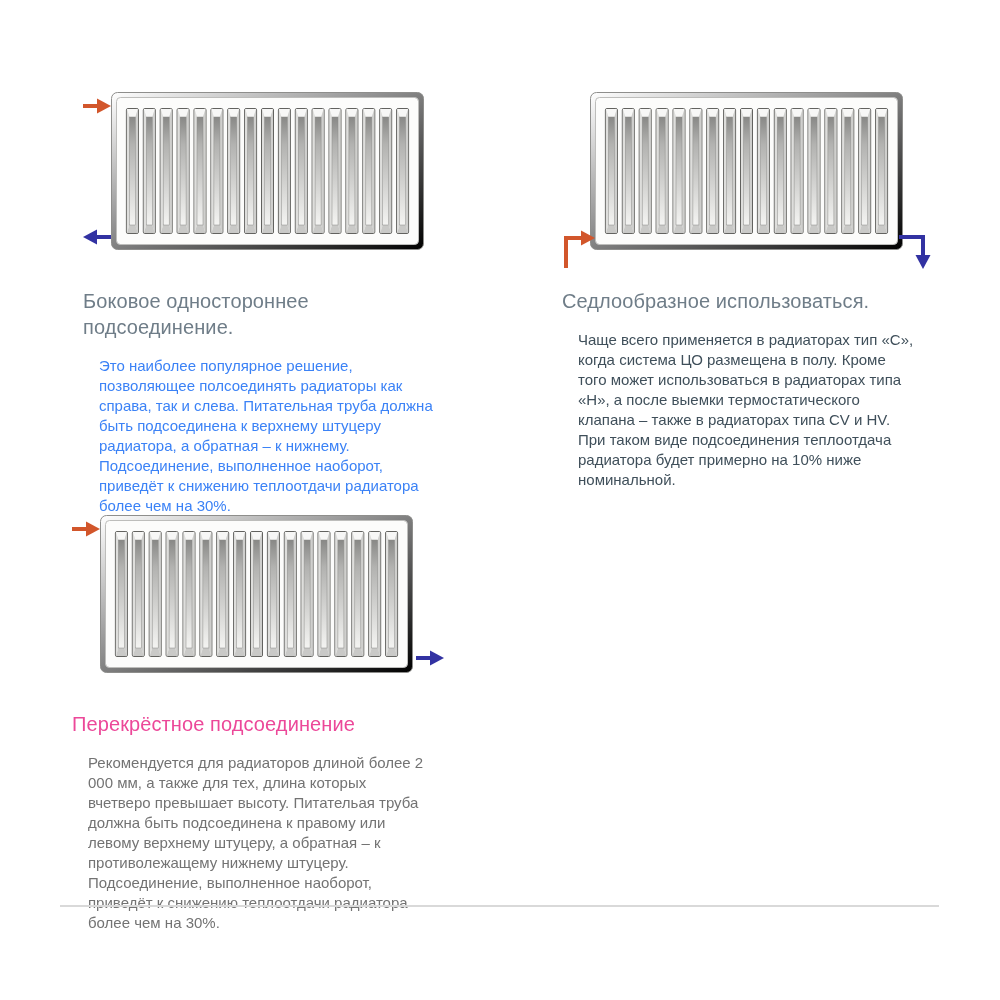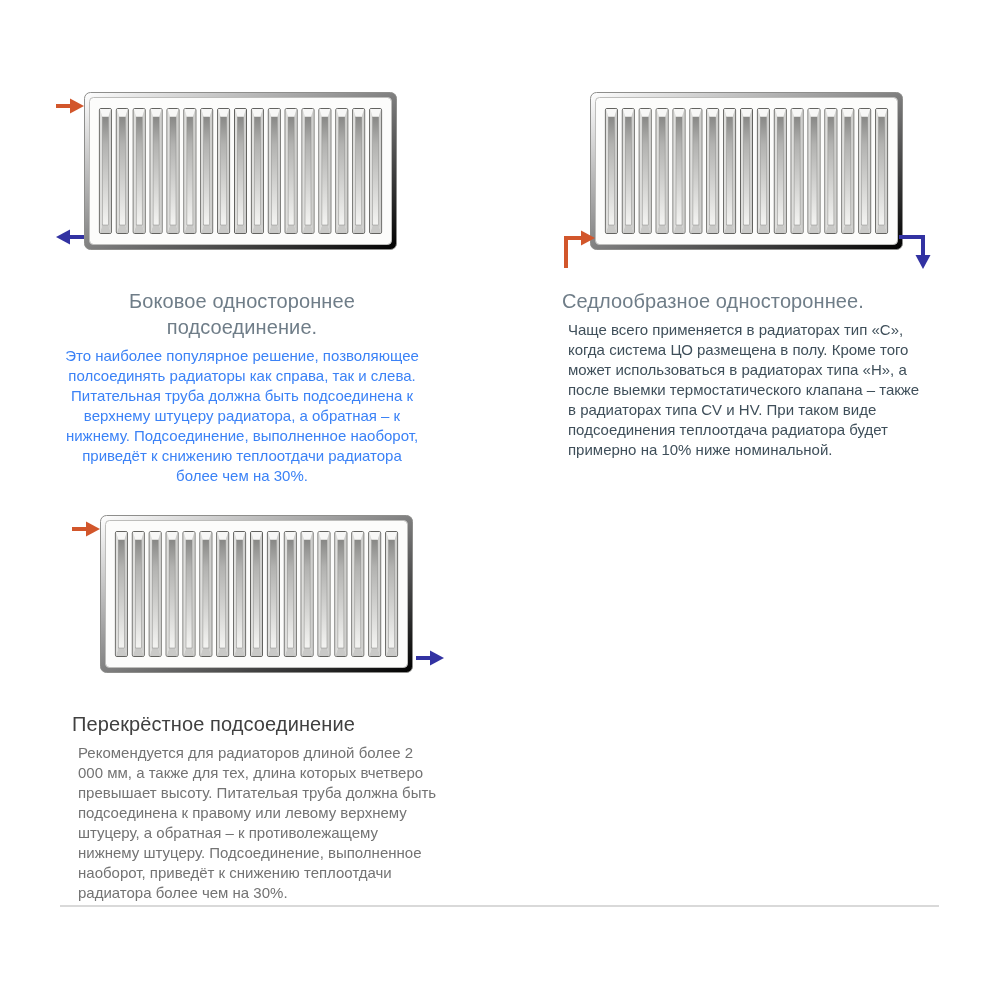--- a/index.html
+++ b/index.html
@@ -6,41 +6,41 @@
   html, body { background: #ffffff; }
   .page {
     position: relative;
     width: 1000px;
     height: 1000px;
     background: #ffffff;
     font-family: "Liberation Sans", "DejaVu Sans", sans-serif;
     overflow: hidden;
   }
   section.conn { position: absolute; width: 372px; }
-  #sec-0 { left: 56px;  top: 92px; text-align: center; }
+  #sec-0 { left: 83px;  top: 92px; }
   #sec-1 { left: 562px; top: 92px; }
   #sec-2 { left: 72px;  top: 515px; }
 
   .diagram { position: relative; height: 158px; margin-bottom: 38px; }
   .rad-wrap { position: absolute; left: 28px; top: 0; line-height: 0; }
   .arrow { position: absolute; line-height: 0; }
 
   h2.heading {
     font-size: 20px;
     font-weight: 400;
     line-height: 26px;
     color: #6f7d88;
     margin: 0 0 4px 0;
     letter-spacing: 0.1px;
   }
   p.body {
     font-size: 15px;
     line-height: 20px;
     color: #3f4f5a;
-    margin: 6px;
+    margin: 16px;
   }
   .divider {
     position: absolute;
     left: 60px; top: 905px;
     width: 879px; height: 2px;
     background: #d9d9d9;
   }
 </style>
 </head>
 <body>
@@ -364,21 +364,21 @@
             <rect x="2" y="10" width="4" height="30" fill="#d2562b"></rect>
             <rect x="2" y="8" width="18" height="4" fill="#d2562b"></rect>
             <polygon points="19,2.5 33,10 19,17.5" fill="#d2562b"></polygon>
           </svg></div>
         <div class="arrow" style="left: 337px; top: 141px;"><svg width="38" height="38" viewBox="0 0 38 38">
             <rect x="0" y="2" width="26" height="4" fill="#3232a2"></rect>
             <rect x="22" y="2" width="4" height="21" fill="#3232a2"></rect>
             <polygon points="16.5,22 31.5,22 24,36" fill="#3232a2"></polygon>
           </svg></div>
       </div>
-    <h2 class="heading" style="color: rgb(111, 125, 136);">Седлообразное одностороннее.</h2>
+    <h2 class="heading" style="color: rgb(111, 125, 136);">Седлообразное использоваться.</h2>
     <p class="body" style="color: rgb(63, 79, 90);">Чаще всего применяется в радиаторах тип «С», когда система ЦО размещена в полу. Кроме того может использоваться в радиаторах типа «Н», а после выемки термостатического клапана – также в радиаторах типа CV и HV. При таком виде подсоединения теплоотдача радиатора будет примерно на 10% ниже номинальной.</p>
   </section>
 
   <section class="conn" id="sec-2">
     <div class="diagram">
         <div class="rad-wrap"><svg width="313" height="158" viewBox="0 0 313 158">
             <rect x="0.5" y="0.5" width="312" height="157" rx="6" fill="url(#radBody)" stroke="#8e8e8c"></rect>
             <rect x="5.5" y="5.5" width="302" height="147" rx="4" fill="#fcfcfb" stroke="#bdbdbb"></rect>
             <g transform="translate(14.9,16)">
               <rect x="0.5" y="0.5" width="12" height="125" rx="1.5" fill="#e9e9e7" stroke="#62625f"></rect>
@@ -519,18 +519,18 @@
           </svg></div>
         <div class="arrow" style="left: 0px; top: 6px;"><svg width="28" height="16" viewBox="0 0 28 16">
             <rect x="0" y="6" width="15" height="4" fill="#d2562b"></rect>
             <polygon points="14,0.5 28,8 14,15.5" fill="#d2562b"></polygon>
           </svg></div>
         <div class="arrow" style="left: 344px; top: 135px;"><svg width="28" height="16" viewBox="0 0 28 16">
             <rect x="0" y="6" width="15" height="4" fill="#3232a2"></rect>
             <polygon points="14,0.5 28,8 14,15.5" fill="#3232a2"></polygon>
           </svg></div>
       </div>
-    <h2 class="heading" style="color: #404040;">Перекрёстное подсоединение</h2>
+    <h2 class="heading" style="color: #ec4899;">Перекрёстное подсоединение</h2>
     <p class="body" style="color: #737373;">Рекомендуется для радиаторов длиной более 2 000 мм, а также для тех, длина которых вчетверо превышает высоту. Питательая труба должна быть подсоединена к правому или левому верхнему штуцеру, а обратная – к противолежащему нижнему штуцеру. Подсоединение, выполненное наоборот, приведёт к снижению теплоотдачи радиатора более чем на 30%.</p>
   </section>
 
   <div class="divider" style="background: rgb(217, 217, 217);"></div>
 </div>
 
 </body></html>

